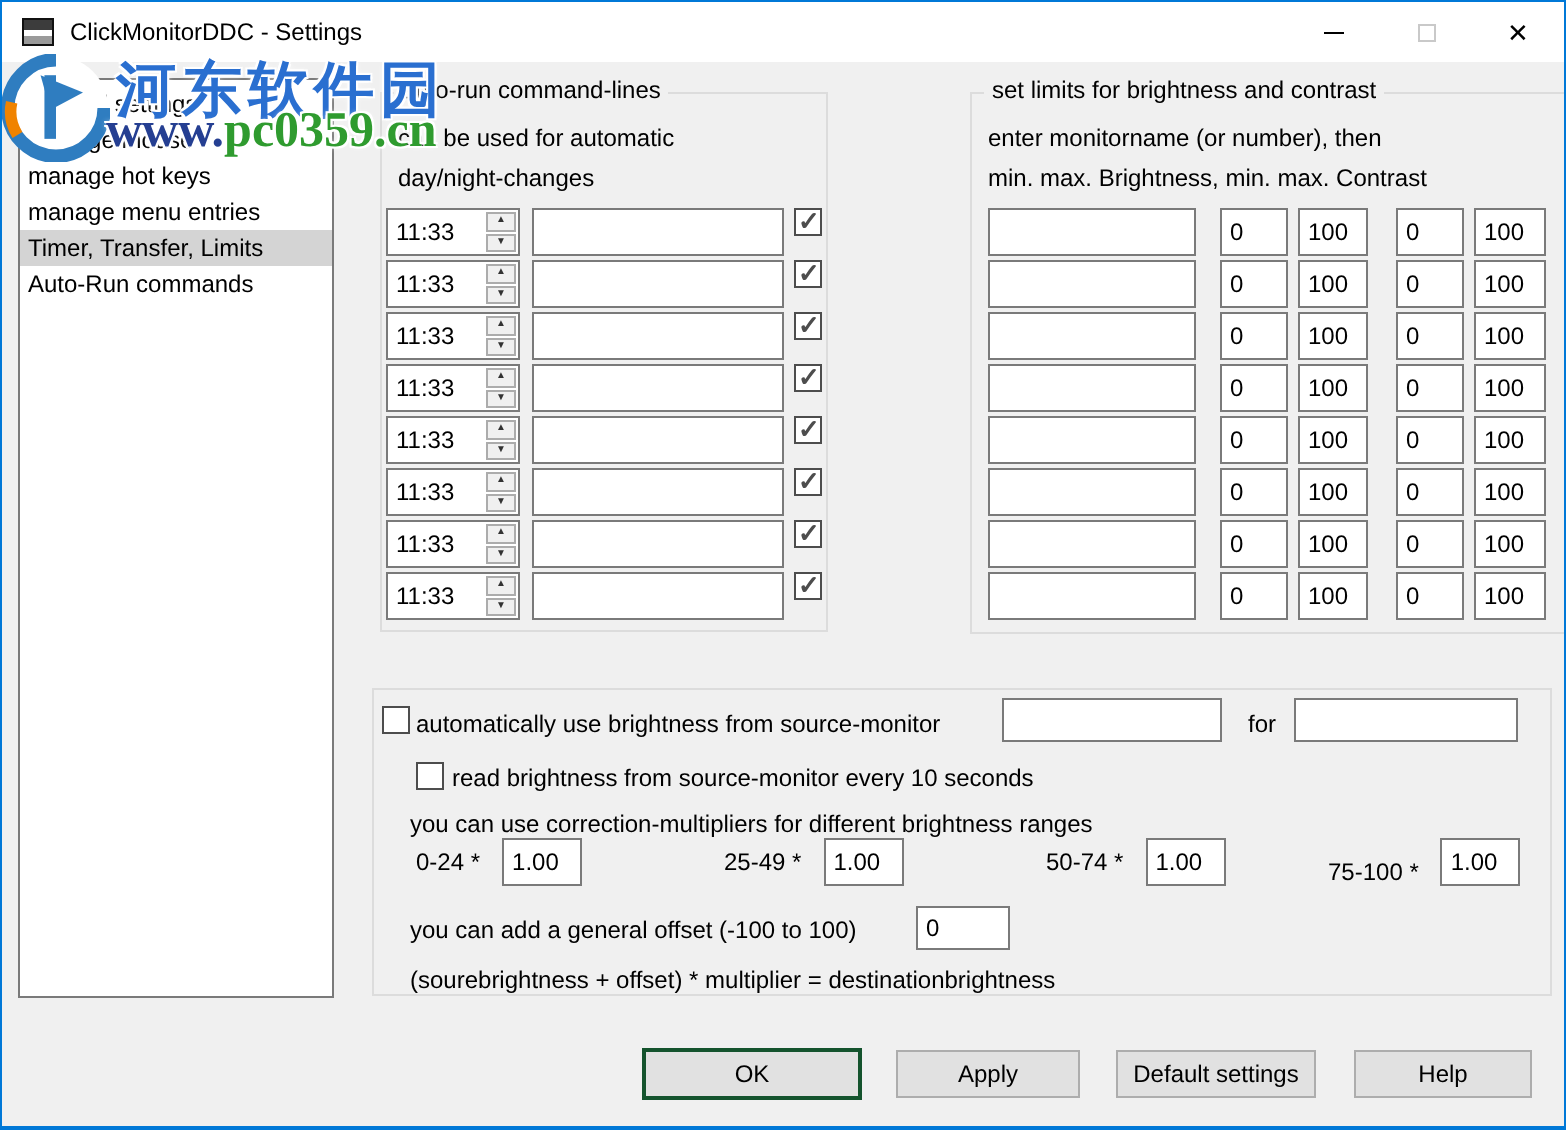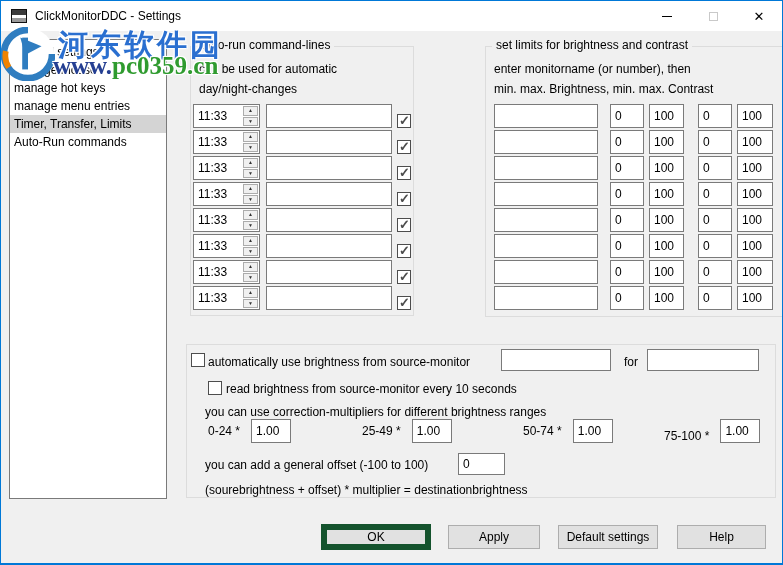--- a/index.html
+++ b/index.html
@@ -44,21 +44,21 @@
   #gb-autorun  { left: 189px; top: 45px; width: 224px; height: 270px; }
   #gb-limits   { left: 484px; top: 45px; width: 306px; height: 271px; }
   #gb-transfer { left: 185px; top: 343px; width: 590px; height: 154px; }
   .gb-desc { position: absolute; left: 8px; top: 12px; line-height: 20px; white-space: nowrap; }
 
   input[type="text"] { font: 12px "Liberation Sans", sans-serif; background: #fff;
                        border: 1px solid #7a7a7a; padding: 0 4px; outline: none; }
 
   
   .autorun-rows { position: absolute; left: 2px; top: 57px; }
-  .ar-row { display: flex; align-items: flex-end; height: 24px; margin-bottom: 2px; }
+  .ar-row { display: flex; align-items: flex-start; height: 24px; margin-bottom: 2px; }
   .time-spinner { width: 67px; height: 24px; border: 1px solid #7a7a7a; background: #fff; display: flex; }
   .time-input { flex: 1; min-width: 0; border: none !important; padding-left: 4px; }
   .spin-buttons { width: 17px; display: flex; flex-direction: column; padding: 1px; }
   .spin-btn { flex: 1; background: #f0f0f0; border: 1px solid #acacac; display: flex;
               align-items: center; justify-content: center; font-size: 5px; color: #333; line-height: 1; }
   .spin-btn + .spin-btn { margin-top: 1px; }
   .cmd-input { width: 126px; height: 24px; margin-left: 6px; }
   .ar-row .checkbox { margin-left: 5px; }
 
   .checkbox { width: 14px; height: 14px; background: #fff; border: 1px solid #4d4d4d;
@@ -94,21 +94,21 @@
   .mult-group:nth-child(4) { left: 477px; align-items: flex-end; }
   .m-label { margin-right: 11px; }
   .m-input { width: 40px; height: 24px; }
   #lbl-offset   { left: 18px;  top: 113px; }
   #inp-offset   { left: 271px; top: 108px; width: 47px; }
   #lbl-formula  { left: 18px;  top: 138px; }
 
   
   .btn { position: absolute; top: 524px; height: 24px; background: #e1e1e1; border: 1px solid #adadad;
          display: flex; align-items: center; justify-content: center; font-size: 12px; cursor: default; }
-  #btn-ok      { left: 320px; top: 523px; width: 110px; height: 26px; border: 6px solid #14532d; }
+  #btn-ok      { left: 320px; top: 523px; width: 110px; height: 26px; border: 2px solid #14532d; }
   #btn-apply   { left: 447px; width: 92px; }
   #btn-default { left: 557px; width: 100px; }
   #btn-help    { left: 676px; width: 89px; }
 </style>
 </head>
 <body>
 
 <div class="window">
 
   <div class="titlebar">

